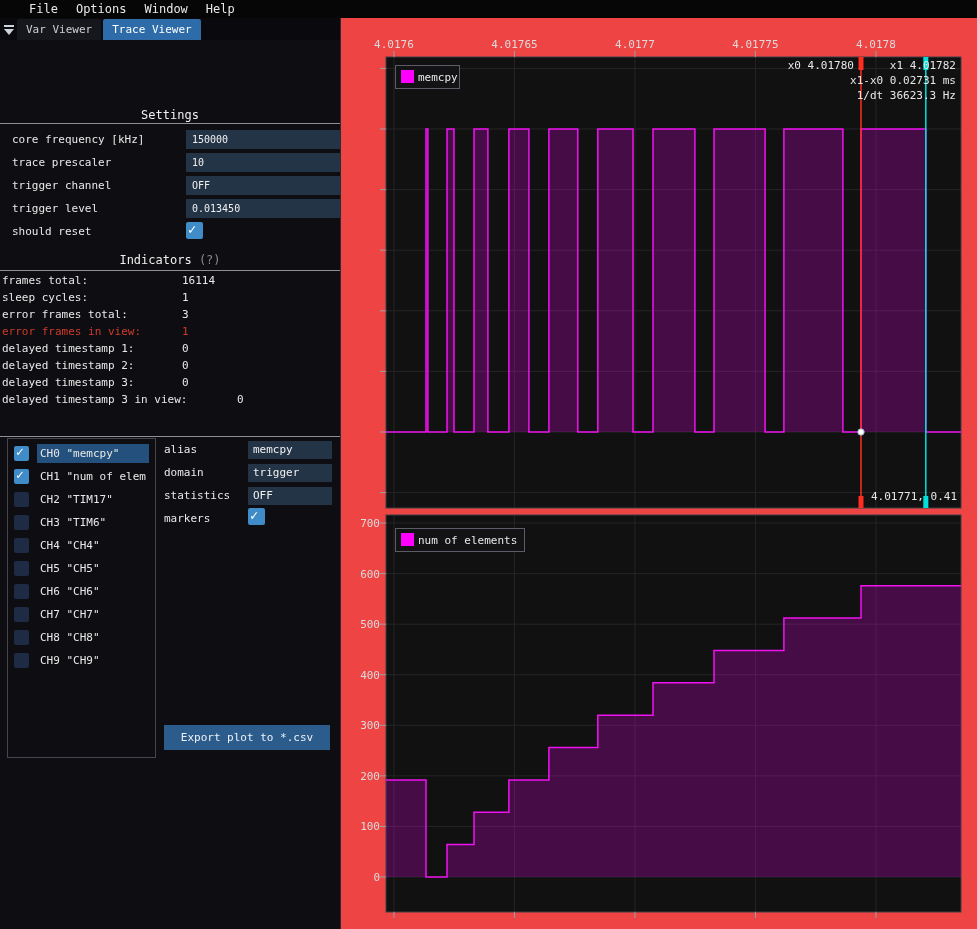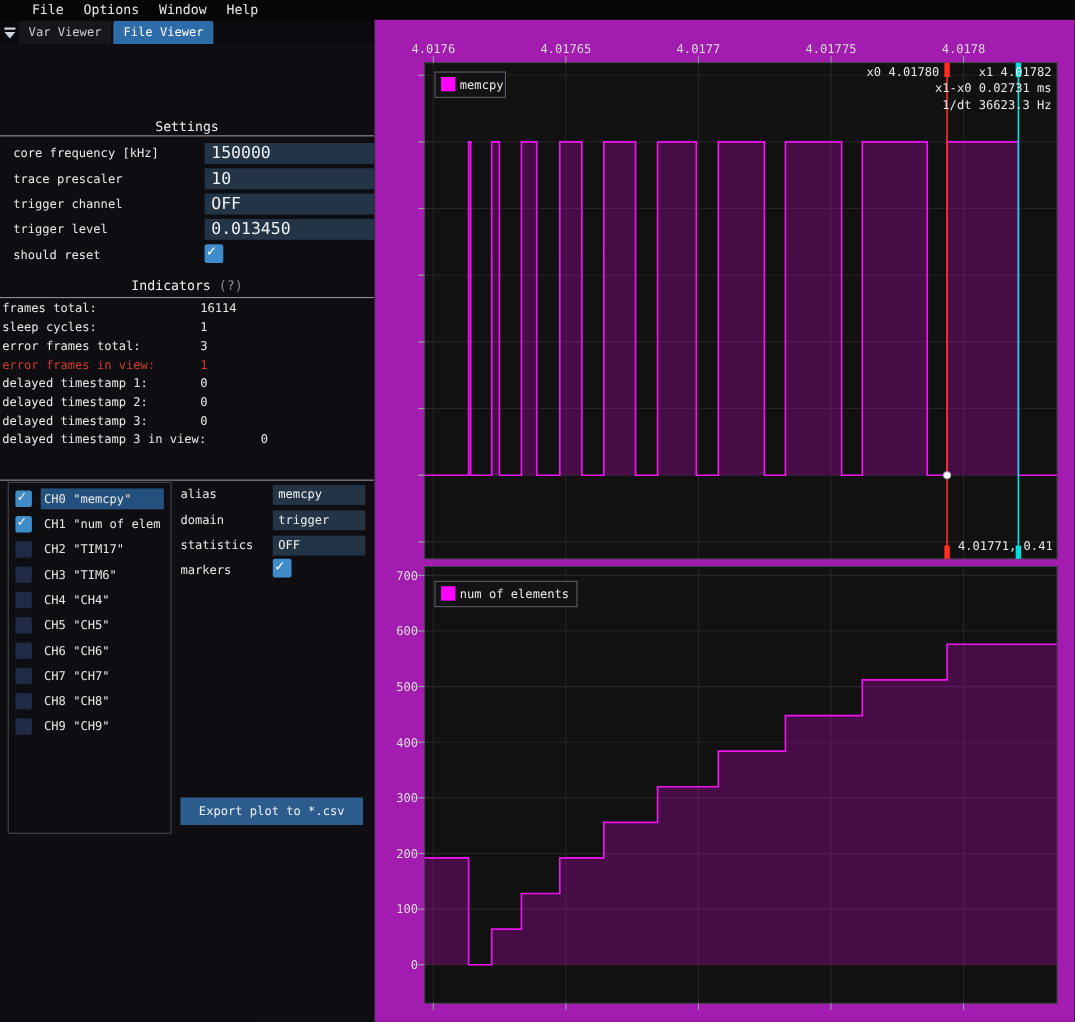--- a/index.html
+++ b/index.html
@@ -26,21 +26,21 @@
                  background:#c0860f; color:#f3e3ad; font-size:12px; letter-spacing:3px;
                  display:flex; align-items:center; justify-content:center; }
 
   .section-title { position:absolute; left:0; width:340px; text-align:center; font-size:12px; color:#efefef; }
   .section-title .help { color:#8b8b8b; }
   .sep { position:absolute; left:0; width:340px; height:1px; background:#8f8f96; }
 
   .field-row { position:absolute; left:0; width:340px; height:19px;margin-left:10px; }
   .flabel { position:absolute; left:2px; font-size:11px; line-height:19px; color:#e8e8e8; }
   .finput { position:absolute; left:176px; width:158px; height:19px; background:#243447;
-            font-size:15px; line-height:19px; padding-left:6px; color:#f0f0f0; }
+            font-size:10px; line-height:19px; padding-left:6px; color:#f0f0f0; }
 
   .checkbox { position:absolute; width:17px; height:17px; background:#1d2b44; border-radius:2px; }
   .checkbox.checked { background:#3f8cc9; }
   .checkbox.checked::after { content:"✓"; position:absolute; left:2px; top:-1px;
                              font-size:14px; font-weight:bold; color:#ffffff; }
 
   .ind-row { position:absolute; left:0; width:340px; height:14px; font-size:11px; }
   .ilabel { position:absolute; left:2px; }
   .ivalue { position:absolute; left:182px; }
   .ind-row.wide .ivalue { left:237px; }
@@ -60,21 +60,21 @@
   .chf-label { position:absolute; left:164px; font-size:11px; line-height:18px; }
   .chf-input { position:absolute; left:248px; width:84px; height:18px; background:#243447;
                font-size:11px; line-height:18px; padding-left:5px; color:#f0f0f0; }
 
   #export-btn { position:absolute; left:164px; top:707px; width:166px; height:25px;
                 background:#2b5c8c; color:#eef2f8; font-size:11px;
                 display:flex; align-items:center; justify-content:center; }
 
   
   #plotpanel { position:absolute; left:340px; top:18px; width:637px; height:911px;
-               background:#a21caf; border-left:1px solid #2c2c34; }
+               background:#ef4444; border-left:1px solid #2c2c34; }
   #plots { position:absolute; left:-1px; top:0; }
   svg text { font-family:"DejaVu Sans Mono", monospace; }
 </style>
 </head>
 <body>
 
 <div id="app">
 
   <div id="menubar">
     <span class="menu-item">File</span>
@@ -85,21 +85,21 @@
 
   <div id="leftcol">
     <div id="tabbar">
       <span id="tab-overflow">
         <svg width="12" height="12" viewBox="0 0 12 12">
           <rect x="1" y="1" width="10" height="2" fill="#cdd3dd"></rect>
           <polygon points="1,5 11,5 6,11" fill="#cdd3dd"></polygon>
         </svg>
       </span>
       <span class="tab">Var Viewer</span>
-      <span class="tab active">File Viewer</span>
+      <span class="tab active">Trace Viewer</span>
     </div>
 
 
     <div class="section-title" style="top:90px">Settings</div>
     <div class="sep" style="top:105px"></div>
 
     <div class="field-row" style="top:112px">
       <span class="flabel">core frequency [kHz]</span>
       <span class="finput">150000</span>
     </div>

